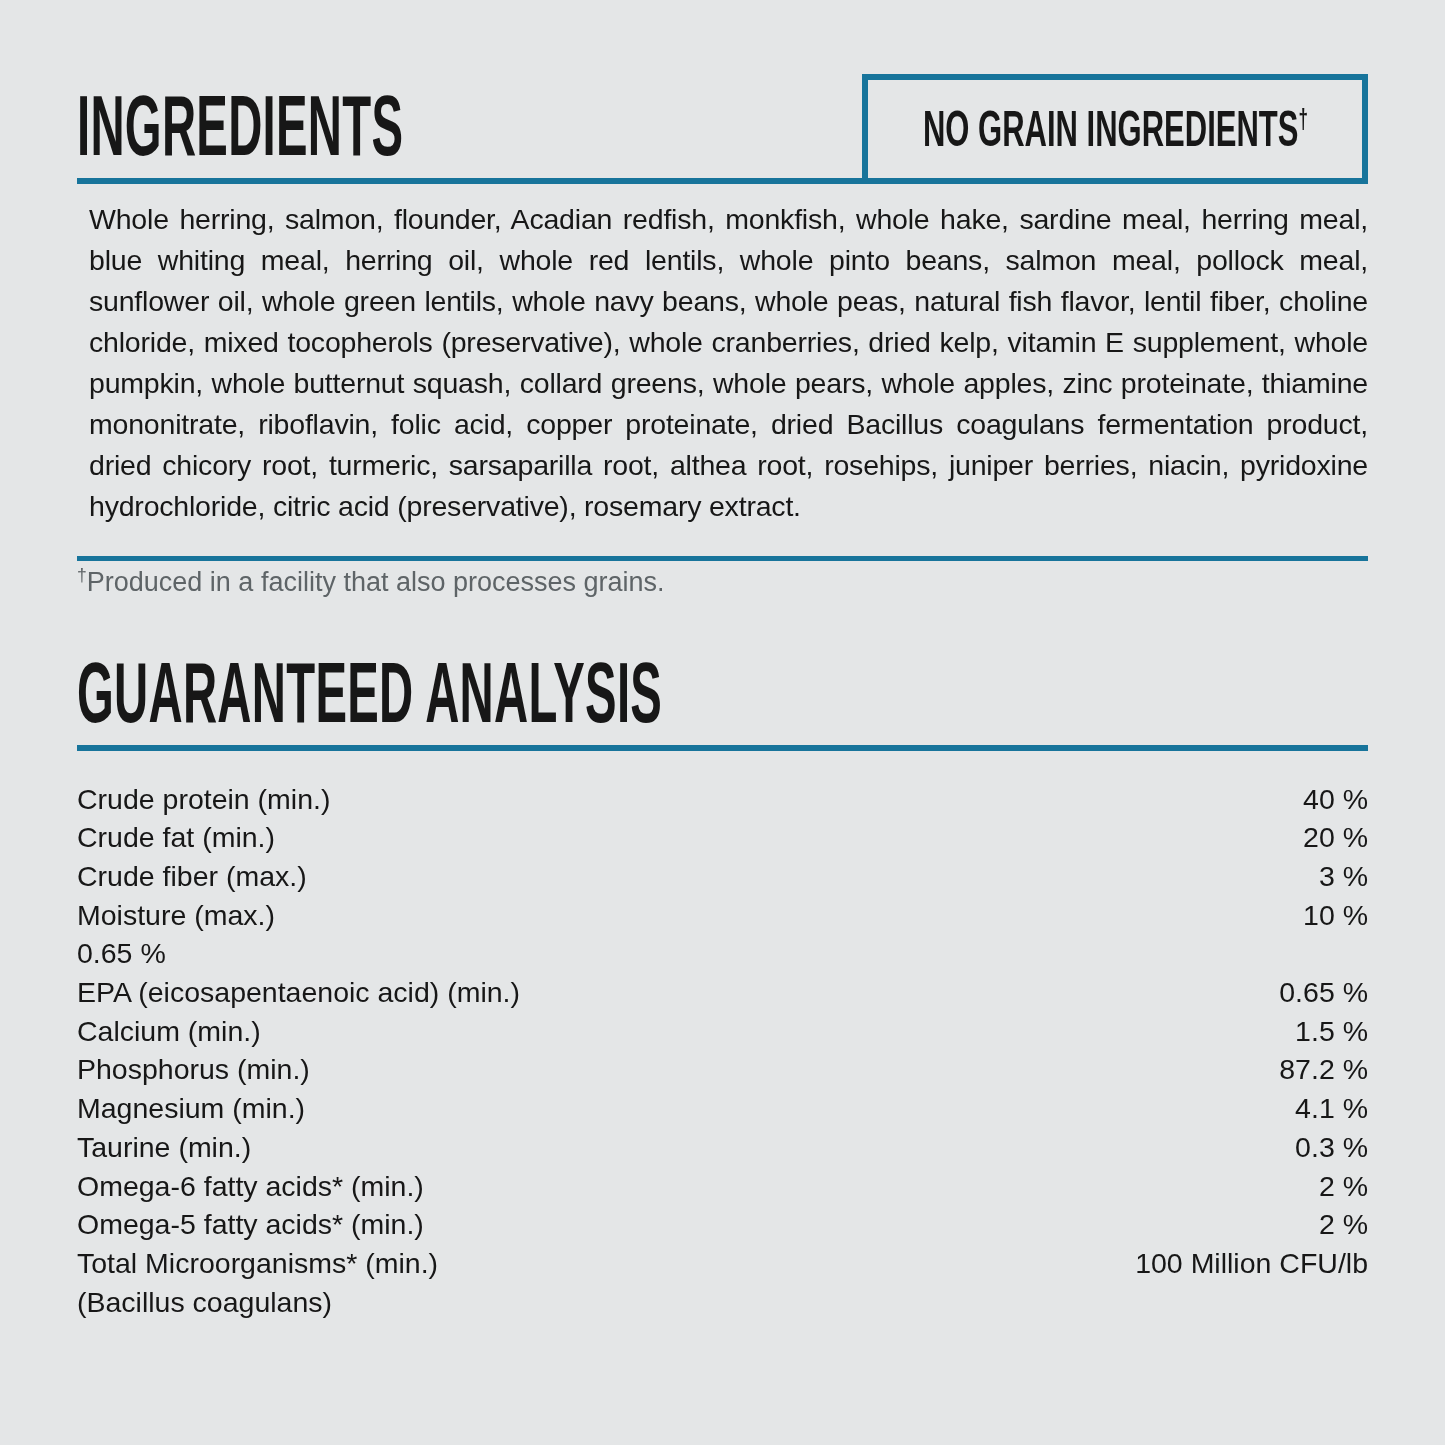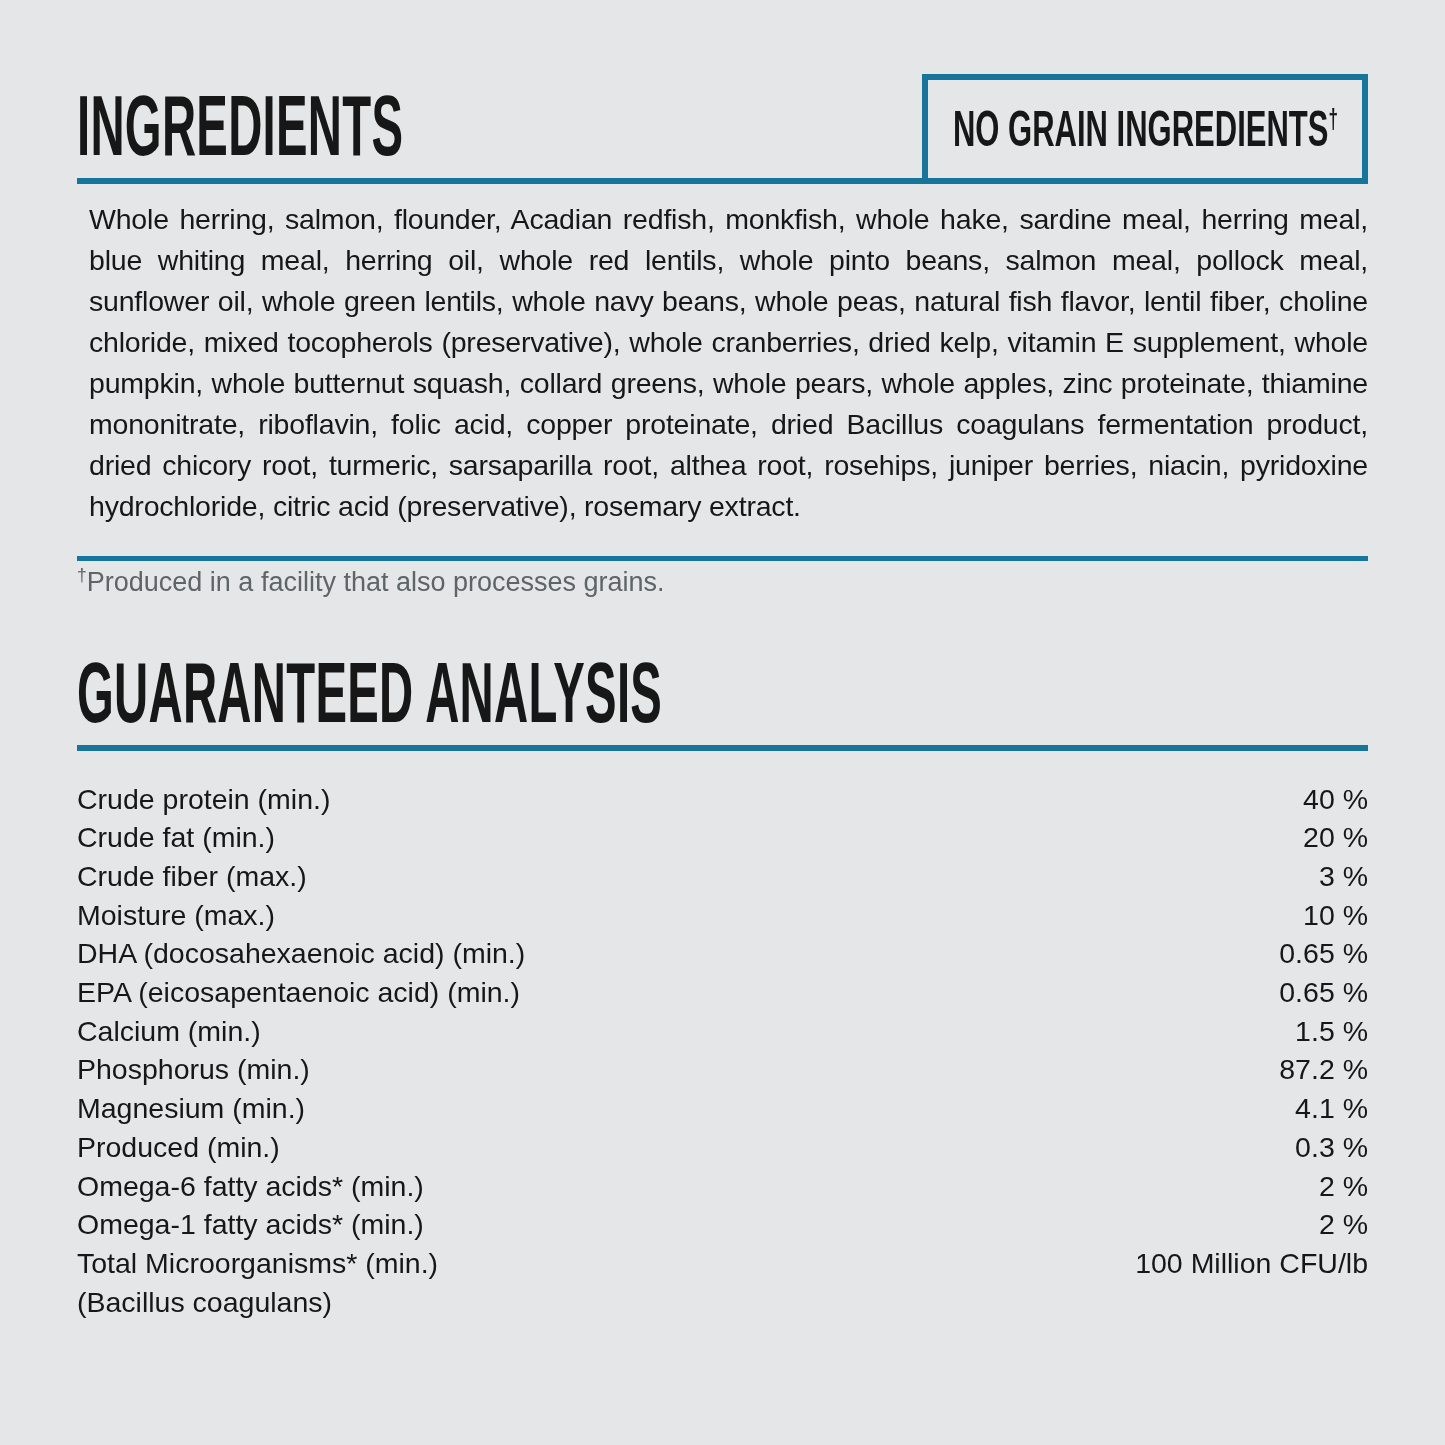--- a/index.html
+++ b/index.html
@@ -27,21 +27,21 @@
   }
   .condensed{
     display:inline-block;white-space:nowrap;
     transform:scaleX(0.55);transform-origin:left bottom;
     letter-spacing:0.5px;
   }
 
   
   .badge{
     position:absolute;right:0;bottom:-6px;
-    width:446px;height:110px;box-sizing:border-box;
+    width:506px;height:110px;box-sizing:border-box;
     border:6px solid var(--accent);
     display:flex;align-items:center;justify-content:center;
     background:var(--bg);
   }
   .badge-text{
     display:inline-block;white-space:nowrap;
     font-size:50px;font-weight:700;line-height:1;
     transform:scaleX(0.62);transform-origin:center center;
   }
   .badge-text sup{font-size:55%;vertical-align:super;line-height:0}
@@ -109,21 +109,20 @@
       <span class="lbl">Crude fiber (max.)</span>
       <span class="val">3 %</span>
     </div>
 
     <div class="ga-row">
       <span class="lbl">Moisture (max.)</span>
       <span class="val">10 %</span>
     </div>
 
     <div class="ga-row">
-      <span class="lbl">DHA (docosahexaenoic acid) (min.)</span>
       <span class="val">0.65 %</span>
     </div>
 
     <div class="ga-row">
       <span class="lbl">EPA (eicosapentaenoic acid) (min.)</span>
       <span class="val">0.65 %</span>
     </div>
 
     <div class="ga-row">
       <span class="lbl">Calcium (min.)</span>
@@ -134,31 +133,31 @@
       <span class="lbl">Phosphorus (min.)</span>
       <span class="val">87.2 %</span>
     </div>
 
     <div class="ga-row">
       <span class="lbl">Magnesium (min.)</span>
       <span class="val">4.1 %</span>
     </div>
 
     <div class="ga-row">
-      <span class="lbl">Produced (min.)</span>
+      <span class="lbl">Taurine (min.)</span>
       <span class="val">0.3 %</span>
     </div>
 
     <div class="ga-row">
       <span class="lbl">Omega-6 fatty acids* (min.)</span>
       <span class="val">2 %</span>
     </div>
 
     <div class="ga-row">
-      <span class="lbl">Omega-1 fatty acids* (min.)</span>
+      <span class="lbl">Omega-5 fatty acids* (min.)</span>
       <span class="val">2 %</span>
     </div>
 
     <div class="ga-row">
       <span class="lbl">Total Microorganisms* (min.)</span>
       <span class="val">100 Million CFU/lb</span>
     </div>
 
     <div class="ga-row">
       <span class="lbl">(Bacillus coagulans)</span>

